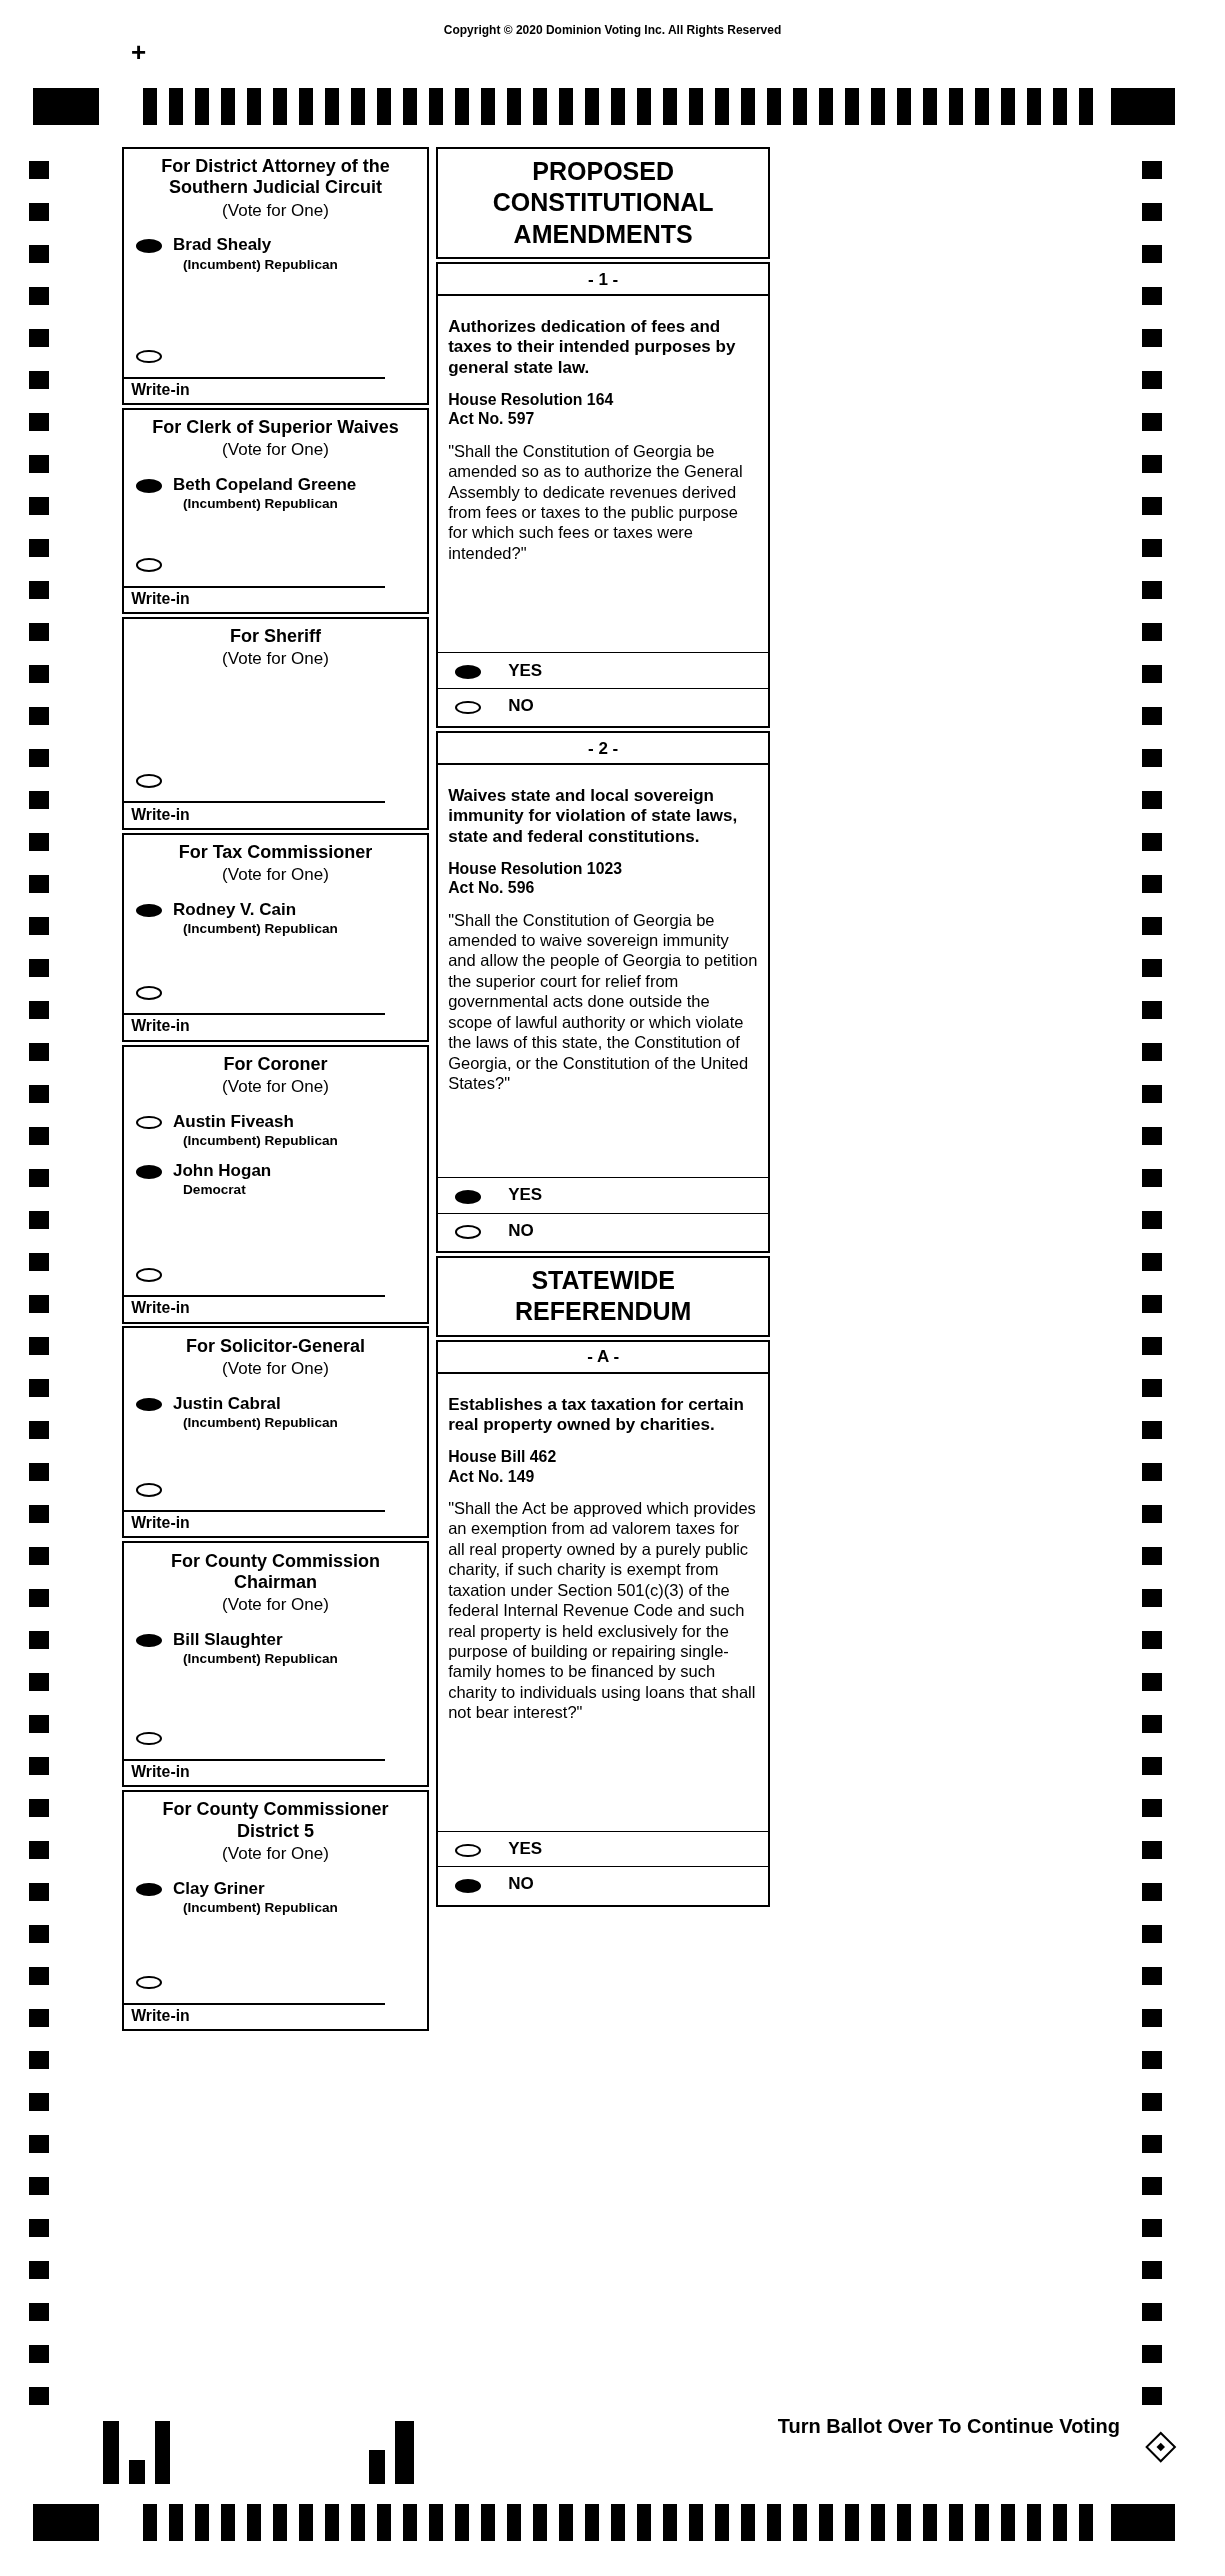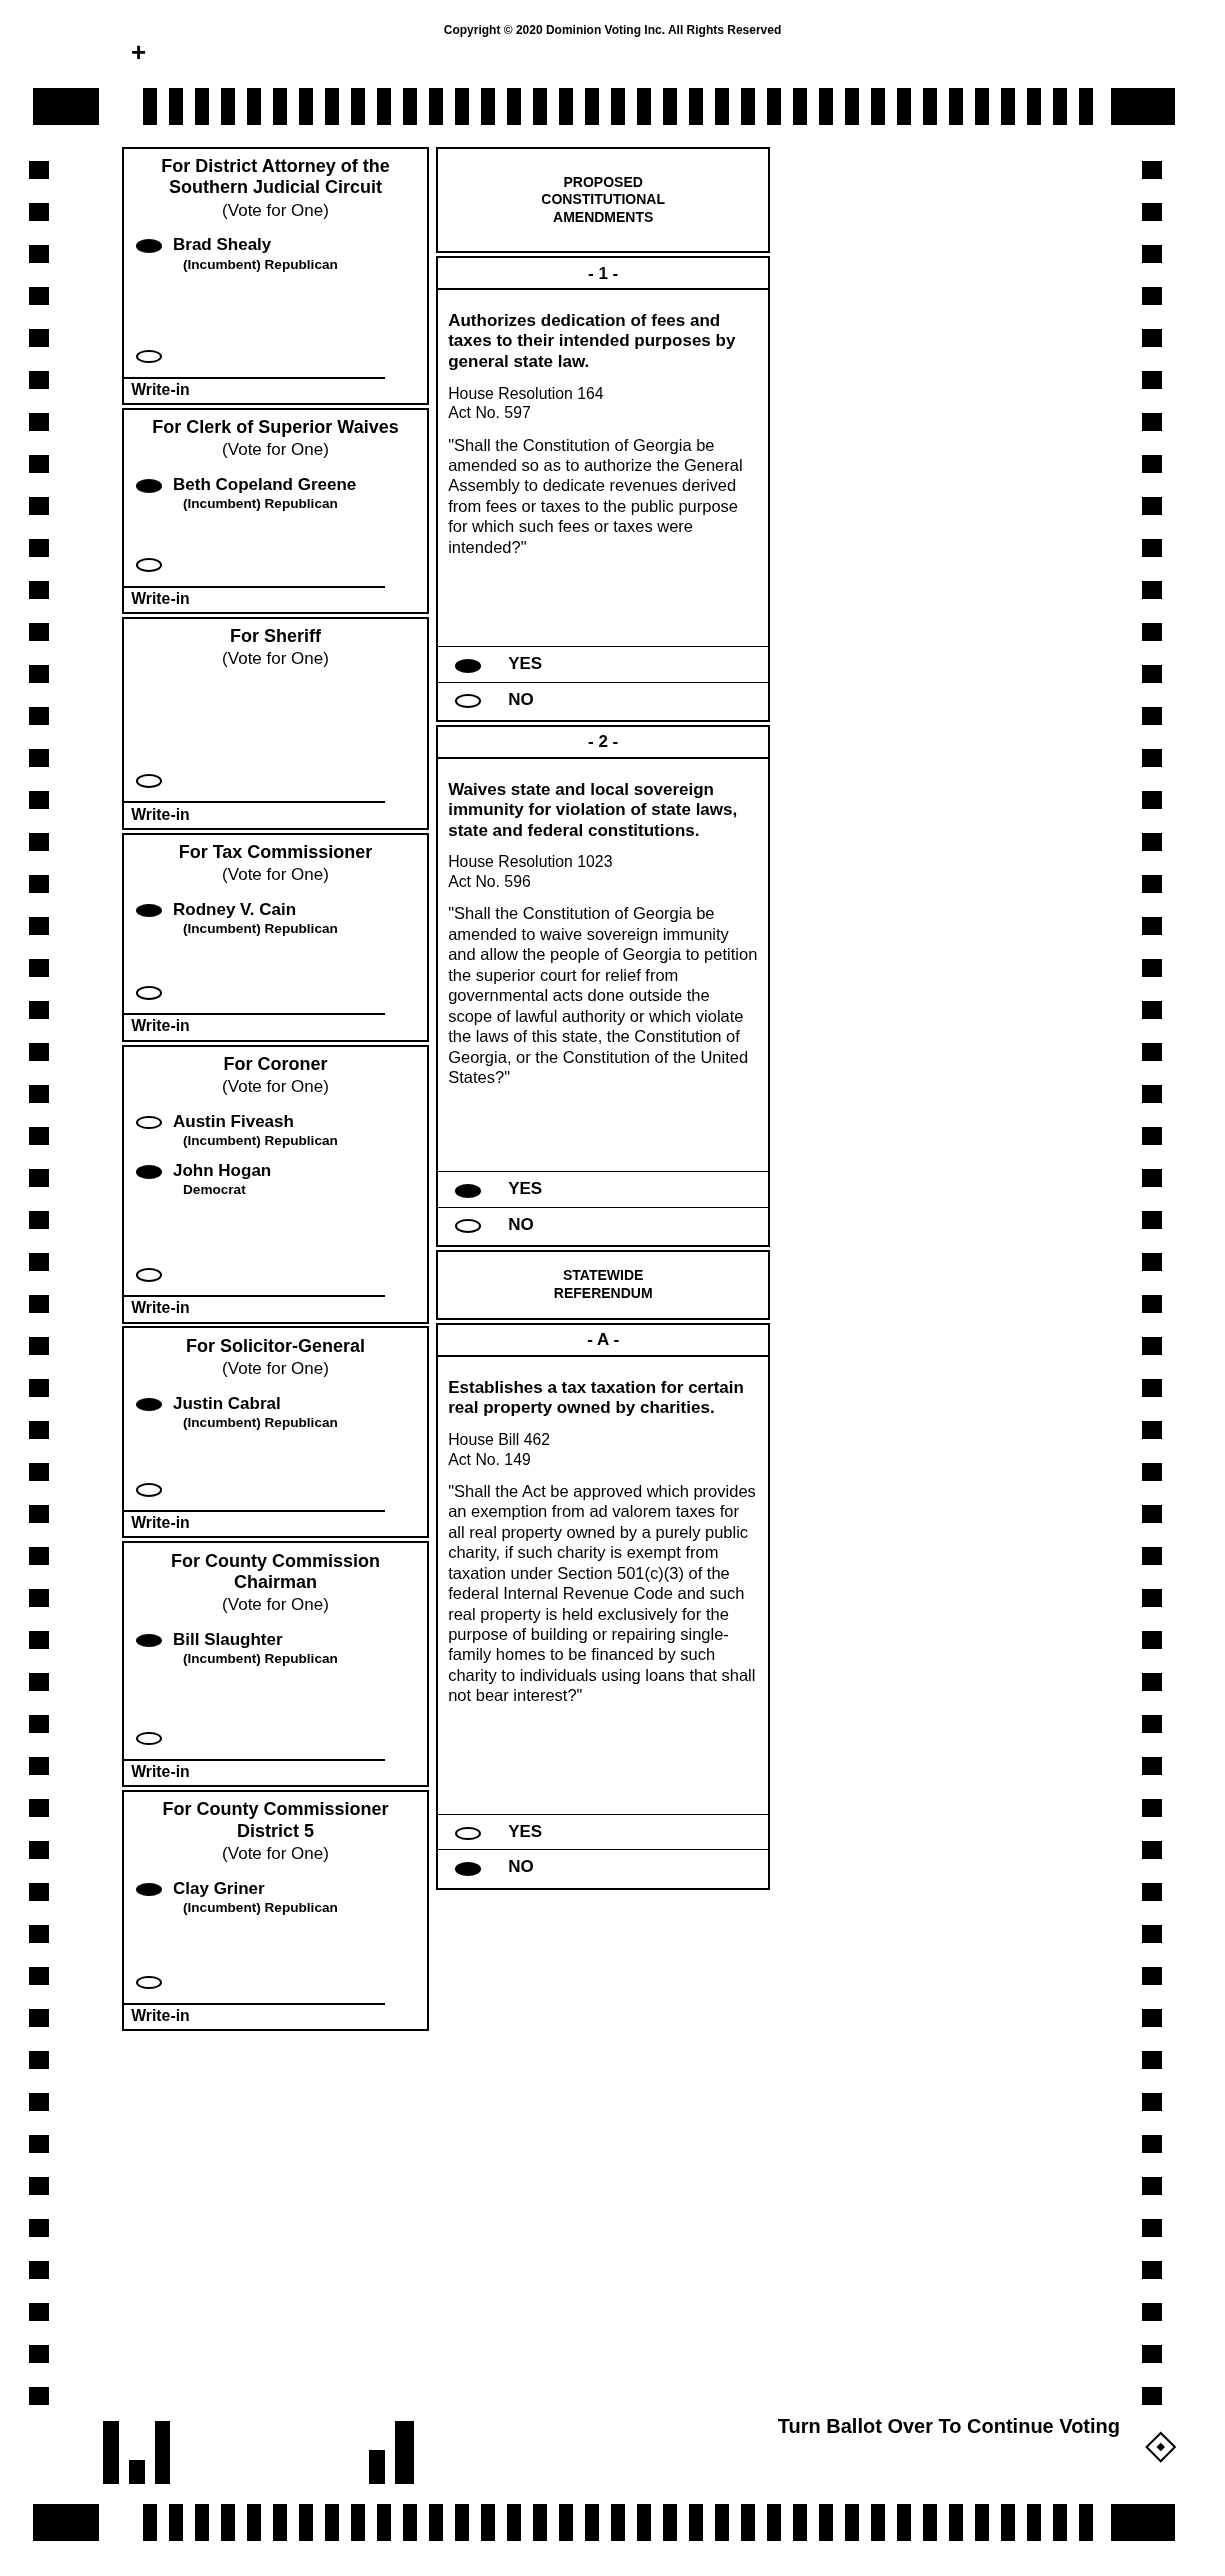--- a/index.html
+++ b/index.html
@@ -32,26 +32,26 @@
   .candidate { display: flex; gap: 11.5px; padding: 14.3px 4.3px 0 11.5px; align-items: flex-start; }
   .oval { width: 26px; height: 13.6px; border: 2.1px solid #000; border-radius: 50%; flex: none; margin-top: 2.9px; background: #fff; display: inline-block; }
   .oval.filled { background: #000; }
   .cand-name { display: block; font-weight: bold; font-size: 17px; line-height: 1.1; }
   .cand-detail { display: block; font-weight: bold; font-size: 13.6px; margin-left: 10px; margin-top: 1.4px; }
   .writein-block { margin-top: auto; }
   .writein-oval-row { padding: 7.2px 0 0 11.5px; }
   .writein-rule { border-top: 2.1px solid #000; width: 86%; margin-top: 11.5px; }
   .writein-label { font-weight: bold; font-size: 15.8px; padding: 2.1px 0 1.4px 7.2px; }
 
-  .col-header { text-align: center; font-weight: bold; font-size: 14px; line-height: 1.25;
+  .col-header { text-align: center; font-weight: bold; font-size: 25px; line-height: 1.25;
                 display: flex; align-items: center; justify-content: center; padding: 7.2px; }
   .measure { display: flex; flex-direction: column; padding-bottom: 2.9px; }
   .measure-number { text-align: center; font-weight: bold; font-size: 17px; padding: 5.7px 0 4.3px; border-bottom: 2.1px solid #000; }
   .measure-summary { font-weight: bold; font-size: 17px; line-height: 1.2; padding: 21px 10px 0; }
-  .measure-ref { font-size: 15.8px; line-height: 1.25; padding: 11.5px 10px 0; }
+  .measure-ref { font-size: 15.8px; line-height: 1.25; padding: 11.5px 10px 0; font-weight: bold; }
   .measure-question { font-size: 16.5px; line-height: 1.24; padding: 11.5px 10px 0; }
   .opt-group { margin-top: auto; padding-top: 10px; }
   .opt-row { display: flex; align-items: center; gap: 27px; padding: 7.2px 0 7.2px 17px; border-top: 1.4px solid #000; }
   .opt-label { font-weight: bold; font-size: 17px; }
 
   
   .turn-instruction { position: absolute; top: 2415px; right: 105px; font-weight: bold; font-size: 20px; }
   .reg-diamond { position: absolute; left: 1150px; top: 2436px; width: 21.5px; height: 21.5px;
                  border: 2.1px solid #000; transform: rotate(45deg);
                  display: flex; align-items: center; justify-content: center; background: #fff; }

